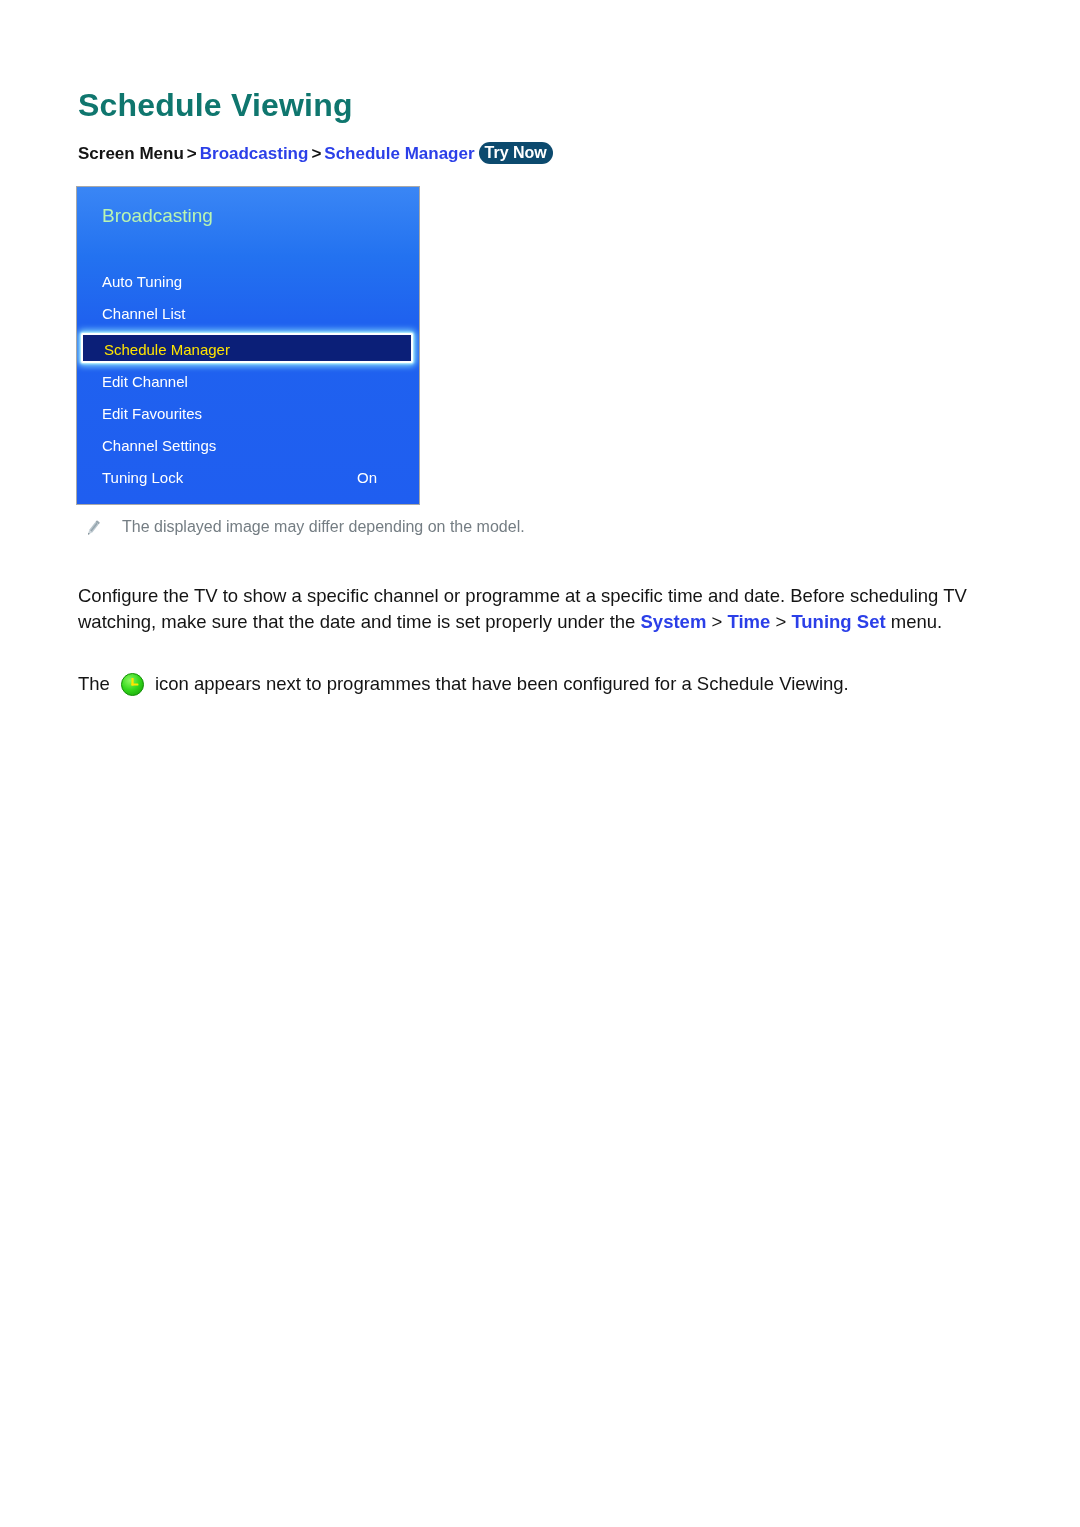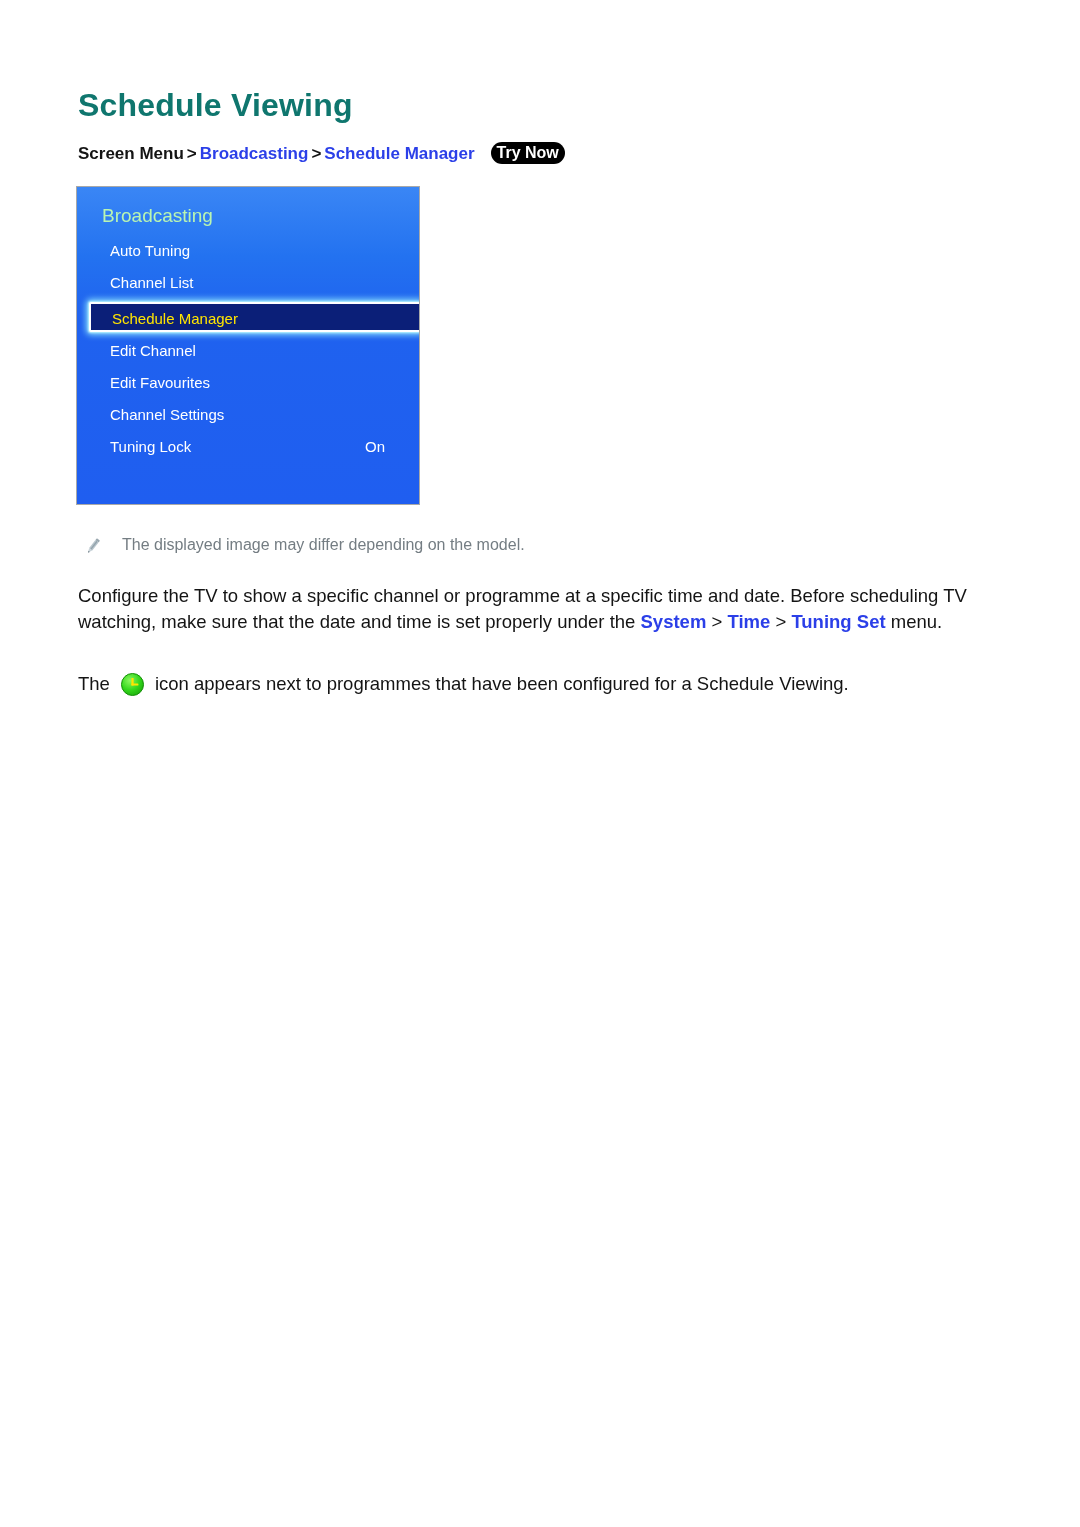--- a/index.html
+++ b/index.html
@@ -46,27 +46,27 @@
   }
   .breadcrumb .crumb-link {
     color: #2b3fe8;
   }
   .breadcrumb .crumb-sep {
     color: #141414;
     padding: 0 3px;
   }
   .try-now {
     display: inline-block;
-    background: #000000;
+    background: #0c4a6e;
     color: #ffffff;
     font-size: 16px;
     font-weight: bold;
     border-radius: 11px;
     padding: 1px 6px 2px 6px;
-    margin-left: 16px;
+    margin-left: 4px;
     position: relative;
     top: -1px;
     line-height: 19px;
   }
 
   
   .tv-panel {
     position: absolute;
     left: 76px;
     top: 186px;
@@ -81,23 +81,22 @@
     position: absolute;
     left: 25px;
     top: 18px;
     font-size: 19px;
     color: #b9f5b2;
     white-space: nowrap;
   }
   .tv-menu {
     position: absolute;
     left: 0;
-    top: 48px;
+    top: 79px;
     width: 100%;
-    padding-left: 8px;
   }
   .tv-item {
     position: relative;
     height: 32px;
     line-height: 32px;
     padding: 0 0 0 25px;
     font-size: 15px;
     color: #ffffff;
     white-space: nowrap;
     box-sizing: border-box;
@@ -119,21 +118,21 @@
     border: 2px solid #ffffff;
     border-radius: 2px;
     box-shadow: 0 0 6px 3px rgba(150, 240, 255, 0.85),
                 0 0 2px 1px rgba(255,255,255,0.95);
   }
 
   
   .note-row {
     position: absolute;
     left: 82px;
-    top: 534px;
+    top: 516px;
     display: flex;
     align-items: flex-start;
   }
   .pencil-icon {
     width: 22px;
     height: 22px;
     flex: 0 0 22px;
     margin-top: 1px;
   }
   .note-text {

